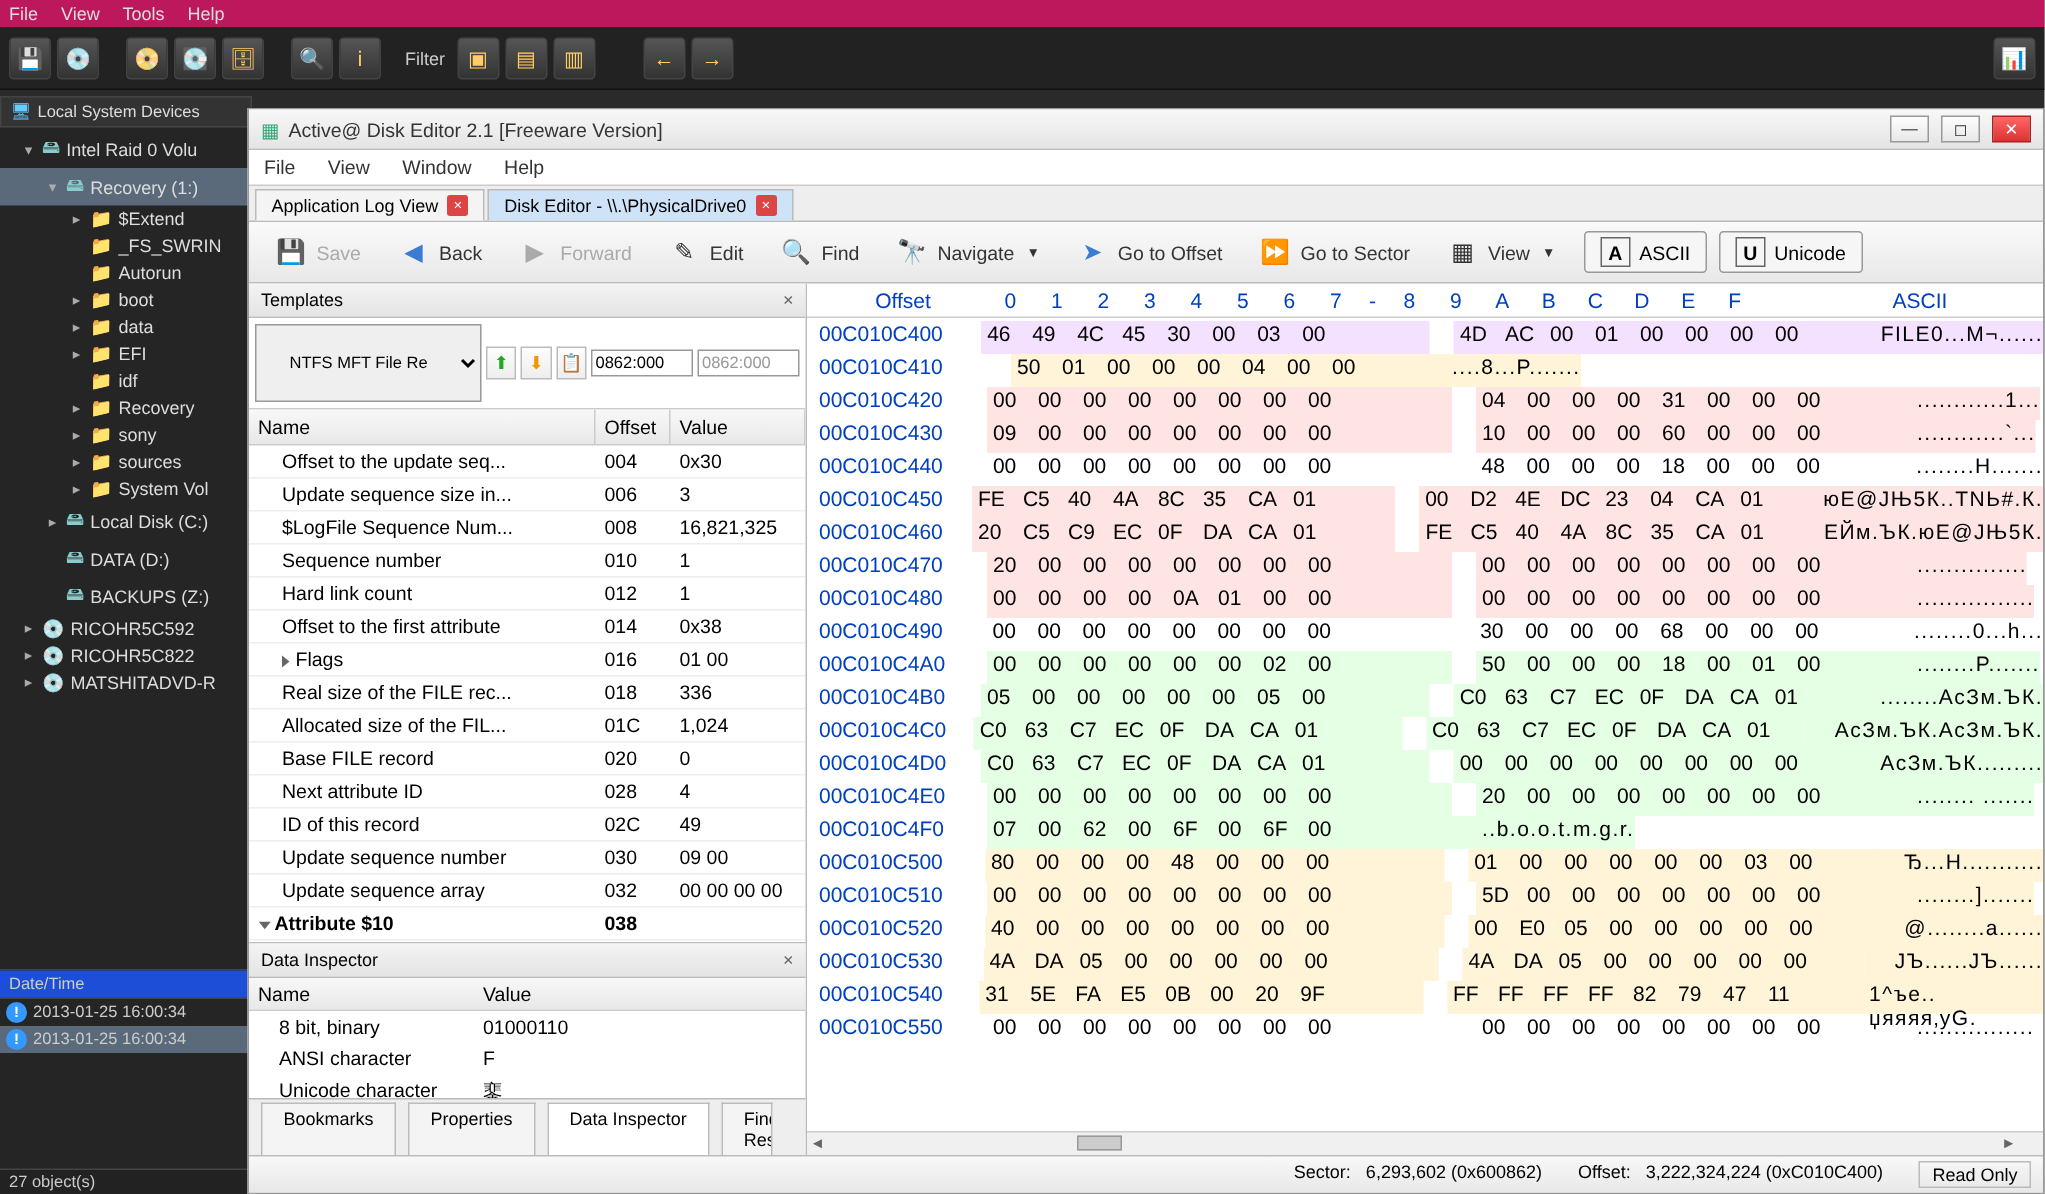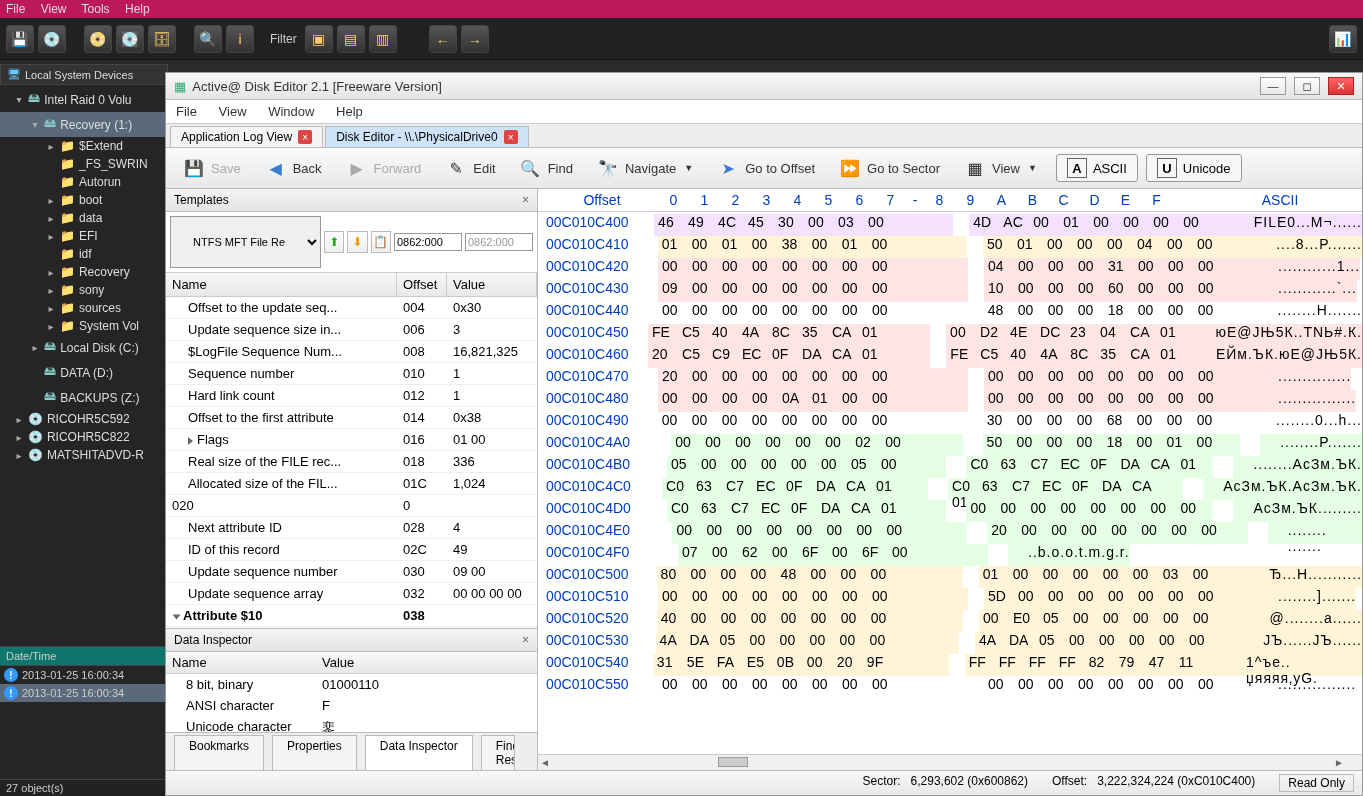--- a/index.html
+++ b/index.html
@@ -17,21 +17,21 @@
 .panel-title { background: #333; border: 1px solid #444; padding: 3px 6px; font-size: 11px; display: flex; align-items: center; gap: 4px; }
 .tree { flex: 1; overflow: auto; font-size: 12px; padding: 2px 0; }
 .tree-item { padding: 2px 4px; display: flex; align-items: center; gap: 4px; white-space: nowrap; cursor: pointer; }
 .tree-item.sel { background: #5a6a7a; }
 .tree-item .arrow { width: 10px; color: #aaa; font-size: 10px; text-align: center; }
 .tree-item .folder { color: #e6b84c; }
 .tree-item .disk { color: #8cc; }
 .indent1 { padding-left: 14px;} .indent2 { padding-left: 30px;} .indent3 { padding-left: 46px;}
 
 .log-panel { height: 150px; border-top: 1px solid #444; }
-.log-hdr { background: #0f766e; padding: 3px 6px; font-size: 11px; color: #ccc; border-bottom: 1px solid #444; }
+.log-hdr { background: #1d4ed8; padding: 3px 6px; font-size: 11px; color: #ccc; border-bottom: 1px solid #444; }
 .log-item { padding: 2px 4px; color: #ccc; font-size: 11px; display:flex; gap:4px; align-items:center;}
 .log-item.sel { background: #5a6a7a; }
 .log-dot { width:14px;height:14px;border-radius:50%;background:#39f;color:#fff;display:inline-flex;align-items:center;justify-content:center;font-size:10px;font-weight:bold;}
 
 .status-outer { position: absolute; left:0; bottom:0; width:168px; background:#222;color:#ccc;font-size:11px;padding:2px 6px;border-top:1px solid #444;}
 
 
 .win { position: absolute; left: 165px; top: 72px; right: 0; bottom: 0; background: #fff; border: 1px solid #999; display: flex; flex-direction: column; }
 .win-title { background: linear-gradient(#f8f8f8,#e4e4e4); border-bottom: 1px solid #bbb; padding: 4px 8px; display: flex; align-items: center; gap: 6px; font-size: 13px; color: #333; }
 .win-title .spacer { flex:1; }
@@ -92,21 +92,21 @@
 .col-bytes span { width:31px;text-align:center; }
 .col-bytes .dash { width:18px;text-align:center;color:#0040c0;}
 .col-ascii-h { flex:1;text-align:center;padding-left:20px;}
 
 .hex-scroll { flex:1;overflow:auto;padding-left:8px;padding-top:2px;}
 .hex-row { display:flex;height:22px;}
 .off { width:112px;color:#0040c0;}
 .bytes { width:310px; position:relative; }
 .bytes2 { width:274px; margin-left:16px;position:relative;}
 .bytes span, .bytes2 span { display:inline-block;width:30px;text-align:left;padding-left:4px; }
-.ascii { padding-left:20px;letter-spacing:1px;} .bg-purple { background:#f4e0ff;} .bg-green { background:#e4ffe4;margin-left:20px;} .bg-orange{ background:#fff4d8;} .bg-red { background:#ffe4e4;}
+.ascii { padding-left:20px;letter-spacing:1px;} .bg-purple { background:#f4e0ff;} .bg-green { background:#e4ffe4;} .bg-orange{ background:#fff4d8;} .bg-red { background:#ffe4e4;}
 
 .statusbar { border-top:1px solid #bbb;background:linear-gradient(#f8f8f8,#e8e8e8);display:flex;font-size:12px;padding:3px 8px;gap:24px;}
 .statusbar .spacer { flex:1;}
 .statusbar .ro { border:1px solid #bbb;padding:1px 8px;}
 </style>
 </head>
 <body>
 
 <div class="outer-menubar">
   <span>File</span>
@@ -388,20 +388,21 @@
               <div class="name">Real size of the FILE rec...</div>
               <div>018</div>
               <div>336</div>
             </div>
             <div class="tpl-row">
               <div class="name">Allocated size of the FIL...</div>
               <div>01C</div>
               <div>1,024</div>
             </div>
             <div class="tpl-row">
+              <div class="name">Base FILE record</div>
               <div>020</div>
               <div>0</div>
             </div>
             <div class="tpl-row">
               <div class="name">Next attribute ID</div>
               <div>028</div>
               <div>4</div>
             </div>
             <div class="tpl-row">
               <div class="name">ID of this record</div>
@@ -485,21 +486,20 @@
       </div>
       <div class="hex-scroll" id="hex-rows">
           <div class="hex-row">
             <div class="off">00C010C400</div>
             <div class="bytes bg-purple"><span>46</span><span>49</span><span>4C</span><span>45</span><span>30</span><span>00</span><span>03</span><span>00</span></div>
             <div class="bytes2 bg-purple"><span>4D</span><span>AC</span><span>00</span><span>01</span><span>00</span><span>00</span><span>00</span><span>00</span></div>
             <div class="ascii bg-purple">FILE0...M¬......</div>
           </div>
           <div class="hex-row">
             <div class="off">00C010C410</div>
-            <div class="bytes bg-orange"><span>01</span><span>00</span><span>01</span><span>00</span><span>38</span><span>00</span><span>01</span><span>00</span></div>
             <div class="bytes2 bg-orange"><span>50</span><span>01</span><span>00</span><span>00</span><span>00</span><span>04</span><span>00</span><span>00</span></div>
             <div class="ascii bg-orange">....8...P.......</div>
           </div>
           <div class="hex-row">
             <div class="off">00C010C420</div>
             <div class="bytes bg-red"><span>00</span><span>00</span><span>00</span><span>00</span><span>00</span><span>00</span><span>00</span><span>00</span></div>
             <div class="bytes2 bg-red"><span>04</span><span>00</span><span>00</span><span>00</span><span>31</span><span>00</span><span>00</span><span>00</span></div>
             <div class="ascii bg-red">............1...</div>
           </div>
           <div class="hex-row">

